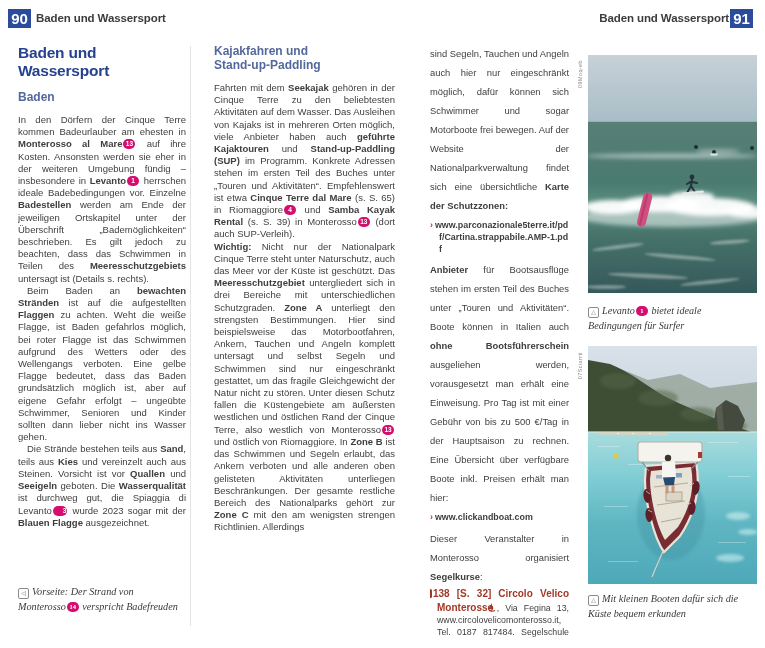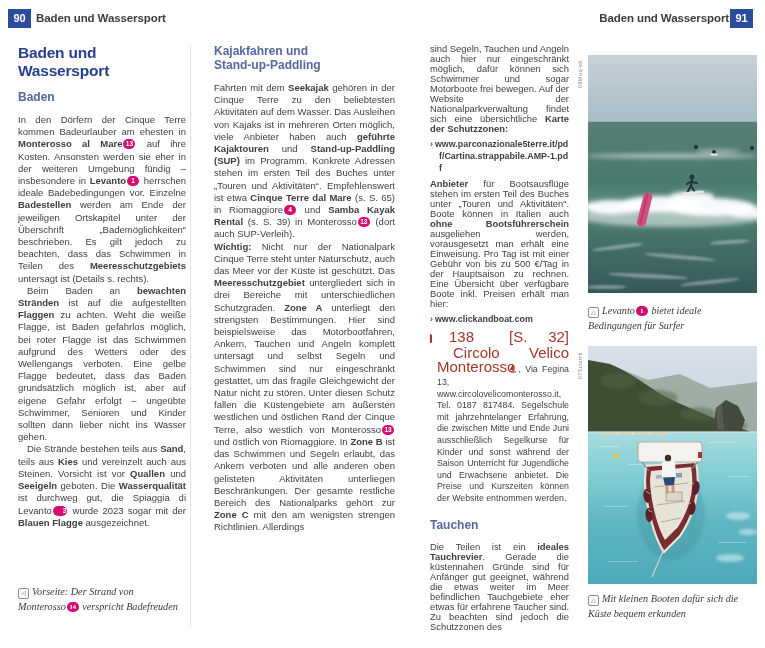--- a/index.html
+++ b/index.html
@@ -1,40 +1,40 @@
 <!DOCTYPE html>
 <html lang="de"><head>
 <meta charset="utf-8">
 <style>
   html,body{margin:0;padding:0;background:#eee;}
   .page{position:relative;width:765px;height:648px;background:#fff;font-family:"Liberation Sans",sans-serif;color:#3e3e3e;overflow:hidden;}
   
-  .pgbox{position:absolute;top:9px;width:23px;height:19px;background:#2b4c9c;color:#fff;font-size:11px;font-weight:bold;text-align:center;line-height:19px;}
+  .pgbox{position:absolute;top:9px;width:23px;height:19px;background:#2b4c9c;color:#fff;font-size:15px;font-weight:bold;text-align:center;line-height:19px;}
   .pgbox.l{left:8px}.pgbox.r{right:12px}
   .htitle{position:absolute;top:9px;font-size:11.5px;font-weight:bold;color:#3c3c3c;line-height:19px;letter-spacing:-.1px}
   .htitle.l{left:36px}.htitle.r{right:36px}
   .rule{position:absolute;left:190px;top:46px;height:580px;width:1px;background:#e4e4e4;}
   
   .col{position:absolute;top:44px;overflow:hidden;}
   .col1{left:18px;width:168px;height:530px;}
   .col2{left:214px;width:181px;height:586px;}
   .col3{left:430px;width:139px;height:596px;}
   h1{font-size:15.5px;color:#26418e;margin:0 0 10px 0;letter-spacing:-.2px;}
   h2{font-size:12px;line-height:14px;color:#53689c;margin:0 0 10px 0;white-space:pre-line;}
   h2.mt{margin-top:13px;}
   p.body{font-size:9.5px;line-height:12.2px;text-align:justify;margin:0;hyphens:auto;}
-  .col3 p.body{font-size:9.4px;line-height:10px;}
+  .col3 p.body{font-size:9.4px;line-height:19px;}
   .ind{text-indent:9px;}
   .gap{margin-top:6px;}
   .b{font-weight:bold;}
   .mk{display:inline-block;min-width:10px;height:10px;padding:0 1px;border-radius:6px;background:#d40d6e;color:#fff;font-size:6.5px;font-weight:bold;line-height:10.5px;text-align:center;vertical-align:1px;margin:0 1px;font-style:normal;}
   .plink{font-size:8.9px;font-weight:bold;line-height:11.8px;margin:5px 0;padding-left:9px;text-indent:-9px;word-break:break-all;color:#3e3e3e;}
   .chev{color:#c2342a;margin-right:2px;font-weight:bold;}
   .poi{font-size:8.8px;line-height:11.6px;text-align:justify;margin:2px 0 0 0;padding-left:7px;text-indent:-7px;hyphens:auto;}
-  .poi-num,.poi-ref,.poi-name{color:#a43827;font-weight:normal;font-size:15px;padding-left:16px;}
+  .poi-num,.poi-ref,.poi-name{color:#a43827;font-weight:bold;font-size:10px;}
   .poi-box{display:inline-block;vertical-align:-1px;margin-right:1px;}
   .sail{display:inline-block;vertical-align:-1px;margin:0 1px;}
   
   .cap{position:absolute;font-family:"Liberation Serif","DejaVu Serif",serif;font-style:italic;font-size:10.2px;line-height:15px;color:#3a3a3a;}
   .cap-ic{display:inline-block;width:9px;height:9px;border:1px solid #8a8a8a;border-radius:2px;font-size:6px;line-height:8px;text-align:center;color:#666;font-style:normal;margin-right:3px;vertical-align:0px;}
   .credit{position:absolute;font-size:5.5px;color:#8a8a8a;writing-mode:vertical-rl;transform:rotate(180deg);letter-spacing:.4px;}
   
   .photo{position:absolute;left:588px;width:169px;overflow:hidden;}
   .photo svg{display:block;}
 </style>
@@ -67,20 +67,21 @@
 Stand-up-Paddling</h2>
     <p class="body"><span>Fahrten mit dem </span><span class="b">Seekajak</span><span> gehören in der Cinque Terre zu den beliebtesten Aktivitäten auf dem Wasser. Das Ausleihen von Kajaks ist in mehreren Orten möglich, viele Anbieter haben auch </span><span class="b">geführte Kajaktouren</span><span> und </span><span class="b">Stand-up-Paddling (SUP)</span><span> im Programm. Konkrete Adressen stehen im ersten Teil des Buches unter „Touren und Aktivitäten“. Empfehlenswert ist etwa </span><span class="b">Cinque Terre dal Mare</span><span> (s. S. 65) in Riomaggiore</span><span class="mk">4</span><span> und </span><span class="b">Samba Kayak Rental</span><span> (s. S. 39) in Monterosso</span><span class="mk">13</span><span> (dort auch SUP-Verleih).</span></p>
     <p class="body"><span class="b">Wichtig:</span><span> Nicht nur der Nationalpark Cinque Terre steht unter Naturschutz, auch das Meer vor der Küste ist geschützt. Das </span><span class="b">Meeresschutzgebiet</span><span> untergliedert sich in drei Bereiche mit unterschiedlichen Schutzgraden. </span><span class="b">Zone A</span><span> unterliegt den strengsten Bestimmungen. Hier sind beispielsweise das Motorbootfahren, Ankern, Tauchen und Angeln komplett untersagt und selbst Segeln und Schwimmen sind nur eingeschränkt gestattet, um das fragile Gleichgewicht der Natur nicht zu stören. Unter diesen Schutz fallen die Küstengebiete am äußersten westlichen und östlichen Rand der Cinque Terre, also westlich von Monterosso</span><span class="mk">13</span><span> und östlich von Riomaggiore. In </span><span class="b">Zone B</span><span> ist das Schwimmen und Segeln erlaubt, das Ankern verboten und alle anderen oben gelisteten Aktivitäten unterliegen Beschränkungen. Der gesamte restliche Bereich des Nationalparks gehört zur </span><span class="b">Zone C</span><span> mit den am wenigsten strengen Richtlinien. Allerdings</span></p>
   </section>
 
   <section class="col col3">
     <p class="body"><span>sind Segeln, Tauchen und Angeln auch hier nur eingeschränkt möglich, dafür können sich Schwimmer und sogar Motorboote frei bewegen. Auf der Website der Nationalparkverwaltung findet sich eine übersichtliche </span><span class="b">Karte der Schutzzonen:</span></p>
     <p class="plink"><span class="chev">›</span><span>www.parconazionale5terre.it/pdf/Cartina.strappabile.AMP-1.pdf</span></p>
     <p class="body"><span class="b">Anbieter</span><span> für Bootsausflüge stehen im ersten Teil des Buches unter „Touren und Aktivitäten“. Boote können in Italien auch </span><span class="b">ohne Bootsführerschein</span><span> ausgeliehen werden, vorausgesetzt man erhält eine Einweisung. Pro Tag ist mit einer Gebühr von bis zu 500 €/Tag in der Hauptsaison zu rechnen. Eine Übersicht über verfügbare Boote inkl. Preisen erhält man hier:</span></p>
     <p class="plink"><span class="chev">›</span><span>www.clickandboat.com</span></p>
+    <p class="body gap"><span>Dieser Veranstalter in Monterosso organisiert </span><span class="b">Segelkurse</span><span>:</span></p>
     <p class="poi">
       <span class="poi-box"><svg width="9" height="9" viewBox="0 0 9 9">
             <rect width="9" height="9" rx="1.5" fill="#a43827"></rect>
             <path d="M3 1.5 V7.5 M6 1.5 V7.5" stroke="#fff" stroke-width="1"></path>
           </svg></span><span class="poi-num">138</span>
       <span class="poi-ref">[S. 32]</span>
       <span class="poi-name">Circolo Velico Monterosso</span><span class="sail"><svg width="8" height="9" viewBox="0 0 8 9">
             <path d="M4 0 L4 6 L0.5 6 Z" fill="#a43827"></path>
             <path d="M1 7.5 Q4 9 7 7.5" stroke="#a43827" stroke-width="1.2" fill="none"></path>
           </svg></span><span>, Via Fegina 13, www.circolovelicomonterosso.it, Tel. 0187 817484. Segelschule mit jahrzehntelanger Erfahrung, die zwischen Mitte und Ende Juni ausschließlich Segelkurse für Kinder und sonst während der Saison Unterricht für Jugendliche und Erwachsene anbietet. Die Preise und Kurszeiten können der Website entnommen werden.</span>

